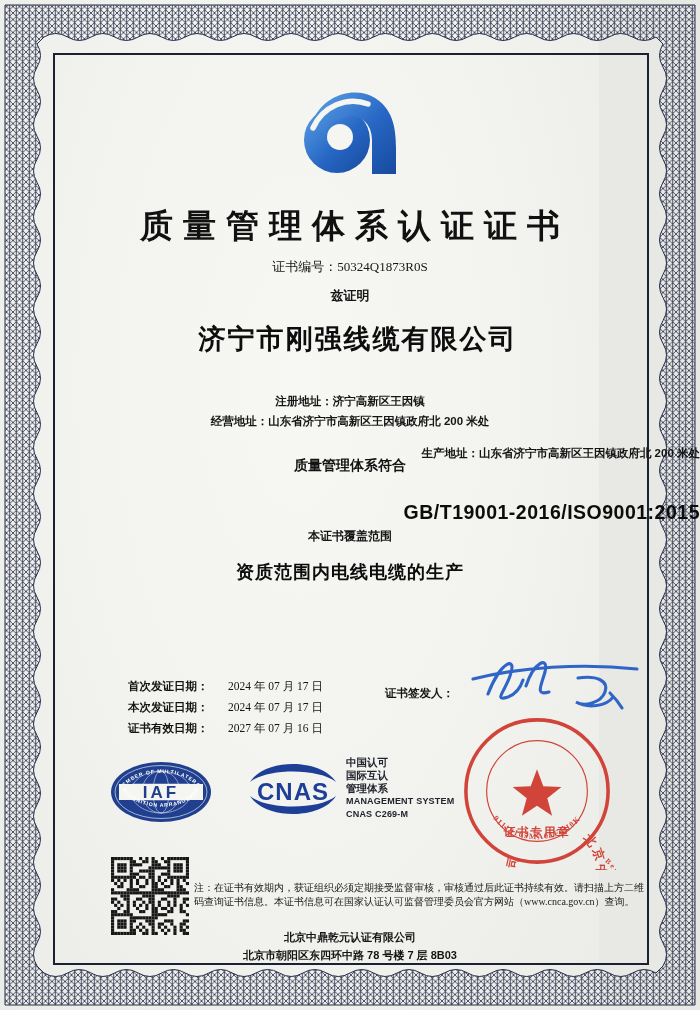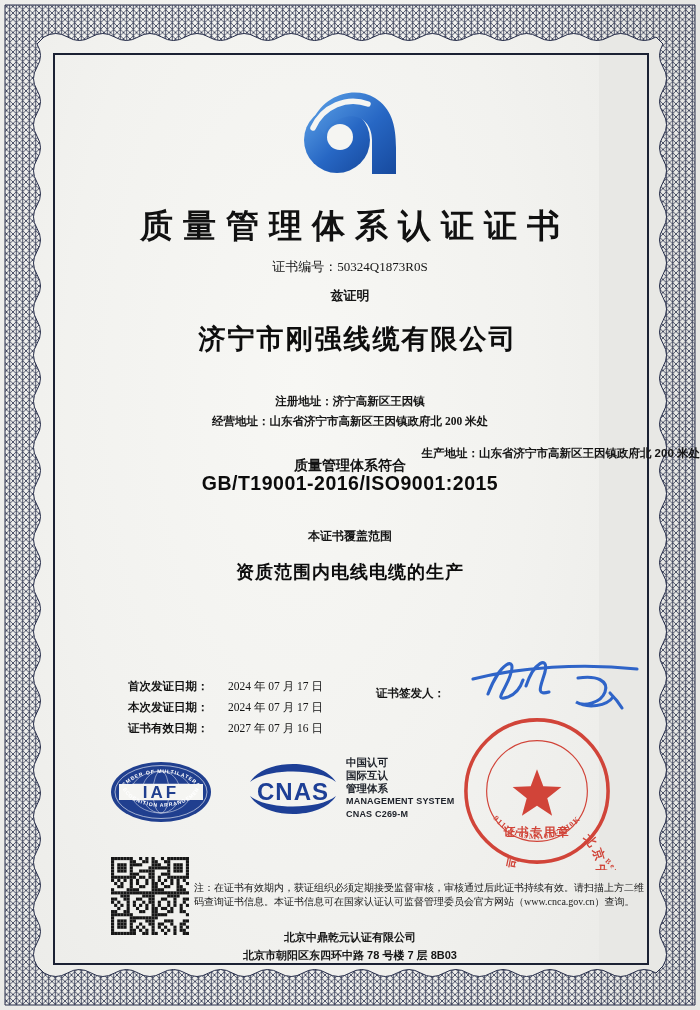--- a/index.html
+++ b/index.html
@@ -16,27 +16,27 @@
   .title{top:204px;font-size:33px;font-weight:bold;color:#111;
          letter-spacing:10px;text-indent:10px;}
   .certno{top:258px;font-size:13px;font-weight:normal;color:#161616;
           font-family:"Liberation Serif",serif;}
   .certify{top:287px;font-size:13px;font-weight:bold;color:#161616;}
   .company{top:321px;font-size:27px;font-weight:bold;color:#0d0d0d;letter-spacing:2px;padding-left:8px;}
   .credit{top:371px;font-size:12.5px;font-weight:bold;color:#161616;
           font-family:"Liberation Serif",serif;}
   .addr{left:0;width:700px;text-align:center;font-size:11.5px;font-weight:bold;color:#151515;}
   .conform{top:457px;font-size:14px;font-weight:bold;color:#131313;}
-  .standard{top:472px;font-size:19.5px;font-weight:bold;color:#0c0c0c;letter-spacing:.5px;}
+  .standard{top:501px;font-size:19.5px;font-weight:bold;color:#0c0c0c;letter-spacing:.5px;text-align:right;}
   .scopelbl{top:528px;font-size:12px;font-weight:bold;color:#161616;}
   .scope{top:560px;font-size:18px;font-weight:bold;color:#0d0d0d;letter-spacing:1px;}
   .dates{left:128px;top:679px;}
   .drow{height:21px;font-size:11.5px;color:#141414;font-family:"Liberation Serif",serif;white-space:nowrap;}
   .drow .lb{display:inline-block;width:100px;font-weight:bold;}
-  .issuerlbl{left:376px;top:686px;font-size:11.5px;font-weight:bold;color:#141414;
+  .issuerlbl{left:385px;top:686px;font-size:11.5px;font-weight:bold;color:#141414;
              font-family:"Liberation Serif",serif;}
   .acctxt{left:346px;top:756px;line-height:13px;color:#20242c;}
   .acctxt .cn{font-size:10.5px;font-weight:bold;}
   .acctxt .en{font-size:9px;font-weight:bold;letter-spacing:.2px;}
   .note{left:194px;top:881px;width:450px;font-size:10px;line-height:14px;color:#191919;
         font-family:"Liberation Serif",serif;white-space:nowrap;}
   .footer{top:929px;line-height:17.5px;font-weight:bold;color:#141414;font-size:11px;}
   svg text{user-select:none;}
 </style>
 </head>
@@ -79,21 +79,21 @@
     </div>
 
     <div class="abs ctr certify">兹证明</div>
 
     <div class="abs ctr company">济宁市刚强线缆有限公司</div>
 
 
     <div class="abs addr" style="top:394px;">
       <span>注册地址：</span><span>济宁高新区王因镇</span>
     </div>
-    <div class="abs addr" style="top:414px;font-family:Liberation Serif, serif;">
+    <div class="abs addr" style="top:414px;">
       <span>经营地址：</span><span>山东省济宁市高新区王因镇政府北 200 米处</span>
     </div>
     <div class="abs addr" style="top:446px;text-align:right;">
       <span>生产地址：</span><span>山东省济宁市高新区王因镇政府北 200 米处</span>
     </div>
 
     <div class="abs ctr conform">质量管理体系符合</div>
 
     <div class="abs ctr standard">GB/T19001-2016/ISO9001:2015</div>
 

